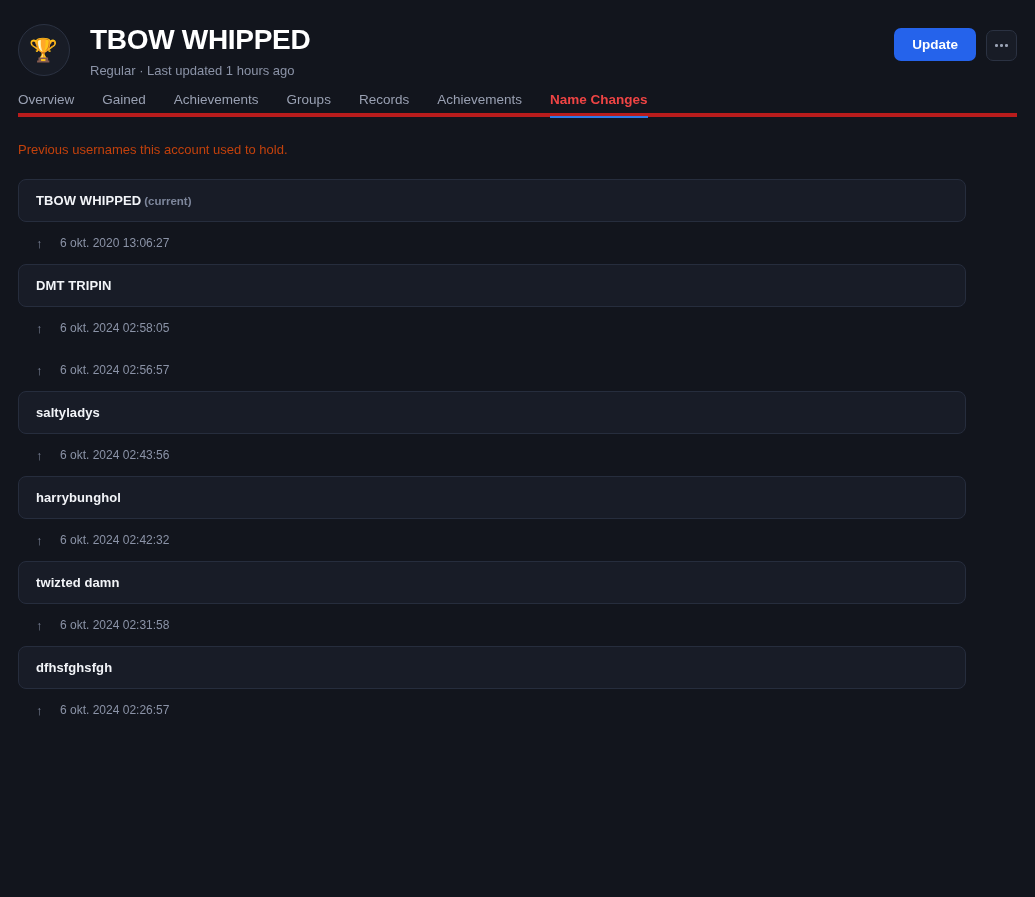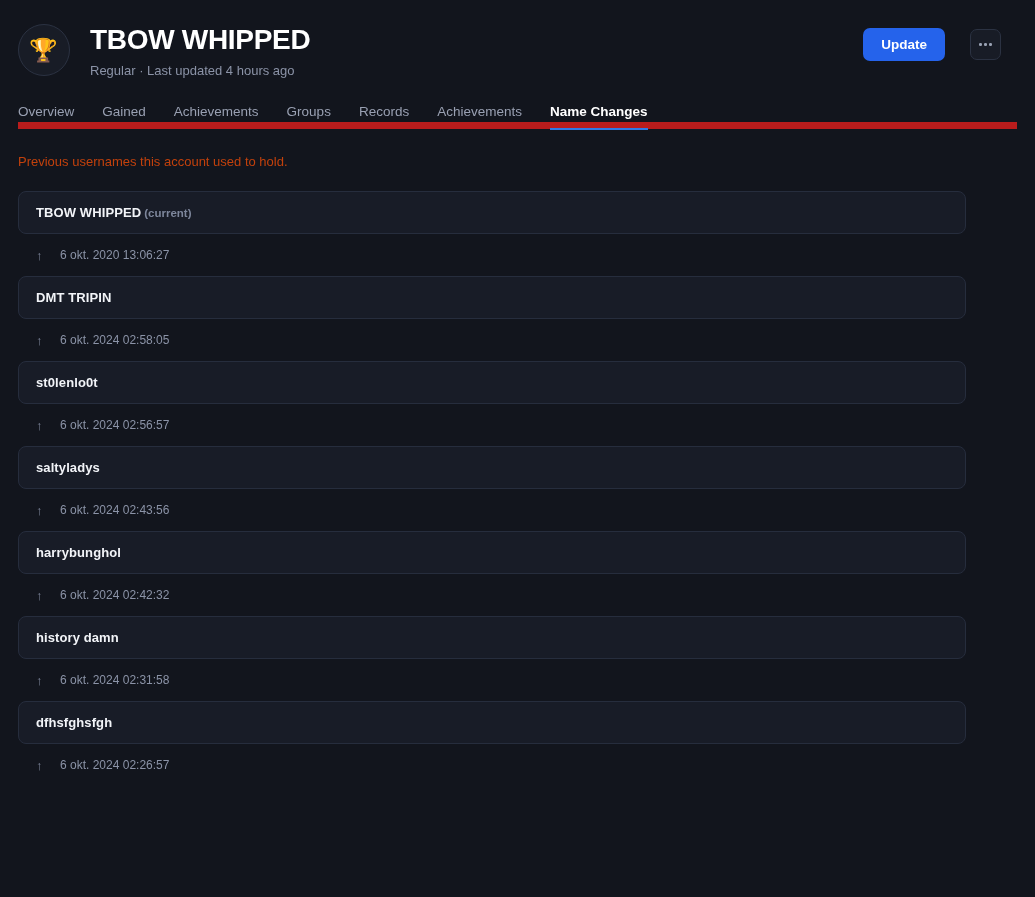--- a/index.html
+++ b/index.html
@@ -63,25 +63,25 @@
 
   .subtitle {
     margin-top: 7px;
     font-size: 13px;
     color: #8b93a7;
     font-weight: normal;
   }
 
   .header-actions {
     position: absolute;
-    right: 16px;
+    right: 0;
     top: 28px;
     display: flex;
-    align-items: center;
-    gap: 25px;
+    align-items: flex-end;
+    gap: 10px;
   }
 
   .btn-update {
     background: #2563eb;
     color: #ffffff;
     border: none;
     border-radius: 7px;
     font-size: 13.5px;
     font-weight: bold;
     padding: 0 18px;
@@ -107,42 +107,42 @@
   }
   .btn-more .dot {
     width: 2.5px; height: 2.5px;
     border-radius: 50%;
     background: #9aa2b4;
     display: block;
   }
 
   
   .tabs-wrap {
-    margin: 12px 18px;
-    border-bottom: 7px solid #b91c1c;
+    margin: 0 18px;
+    border-bottom: 4px solid #b91c1c;
     height: 31px;
   }
   .tabs {
     display: flex;
     align-items: flex-end;
     gap: 28px;
     height: 31px;
   }
   .tab {
     font-size: 13.5px;
     color: #99a0b2;
     padding-bottom: 9px;
     cursor: pointer;
     white-space: nowrap;
     position: relative;
     border-bottom: 2px solid transparent;
     margin-bottom: -1px;
   }
   .tab.active {
-    color: #ffffff;
+    color: #ef4444;
     font-weight: bold;
     border-bottom-color: #2f7ae5;
   }
 
   
   .section {
     margin: 25px 18px 0 18px;
   }
   .section-title {
     font-size: 16.5px;
@@ -211,21 +211,21 @@
 
 <div class="page">
 
   <div class="header">
     <div class="avatar">
       <span class="glyph">🏆</span>
     </div>
 
     <div class="titleblock">
       <div class="page-title">TBOW WHIPPED</div>
-      <div class="subtitle">Regular · Last updated 4 hours ago</div>
+      <div class="subtitle">Regular · Last updated 1 hours ago</div>
     </div>
 
     <div class="header-actions">
       <button class="btn-update">Update</button>
       <button class="btn-more">
         <span class="dot"></span>
         <span class="dot"></span>
         <span class="dot"></span>
       </button>
     </div>
@@ -256,43 +256,40 @@
         <span class="arrow-icon">↑</span>
         <span class="arrow-date">6 okt. 2020 13:06:27</span>
       </div>
       <div class="name-card">
         <span class="name-text">DMT TRIPIN</span>
       </div>
       <div class="arrow-row">
         <span class="arrow-icon">↑</span>
         <span class="arrow-date">6 okt. 2024 02:58:05</span>
       </div>
-      <div class="name-card">
-        <span class="name-text">st0lenlo0t</span>
-      </div>
       <div class="arrow-row">
         <span class="arrow-icon">↑</span>
         <span class="arrow-date">6 okt. 2024 02:56:57</span>
       </div>
       <div class="name-card">
         <span class="name-text">saltyladys</span>
       </div>
       <div class="arrow-row">
         <span class="arrow-icon">↑</span>
         <span class="arrow-date">6 okt. 2024 02:43:56</span>
       </div>
       <div class="name-card">
         <span class="name-text">harrybunghol</span>
       </div>
       <div class="arrow-row">
         <span class="arrow-icon">↑</span>
         <span class="arrow-date">6 okt. 2024 02:42:32</span>
       </div>
       <div class="name-card">
-        <span class="name-text">history damn</span>
+        <span class="name-text">twizted damn</span>
       </div>
       <div class="arrow-row">
         <span class="arrow-icon">↑</span>
         <span class="arrow-date">6 okt. 2024 02:31:58</span>
       </div>
       <div class="name-card">
         <span class="name-text">dfhsfghsfgh</span>
       </div>
       <div class="arrow-row">
         <span class="arrow-icon">↑</span>

